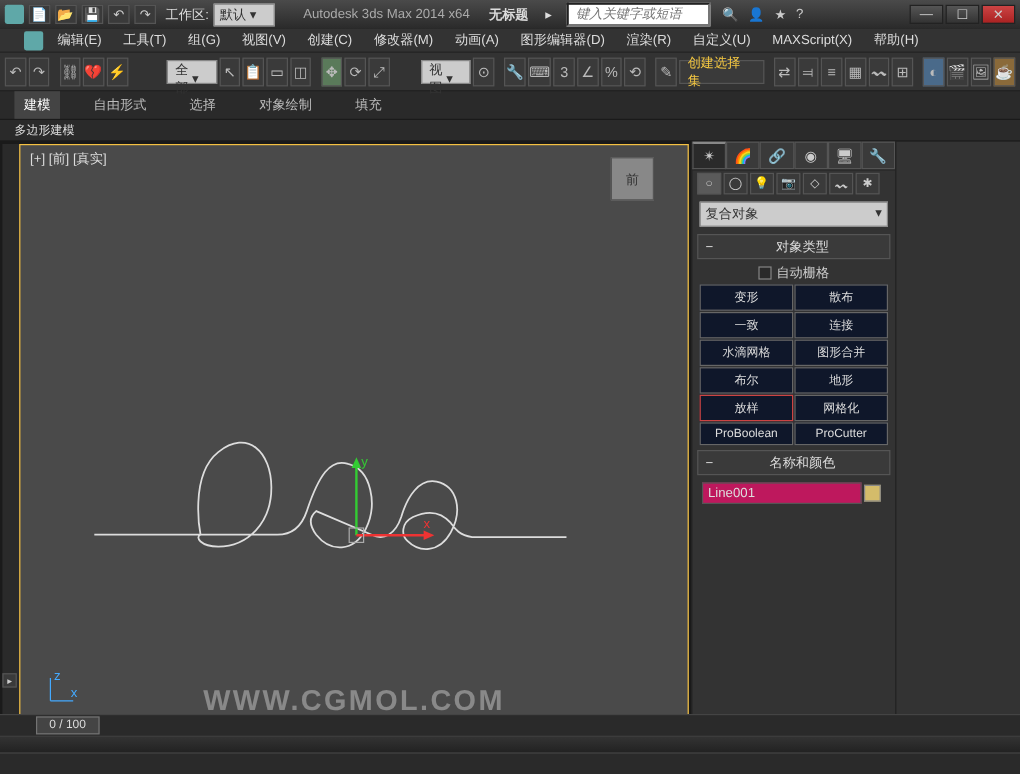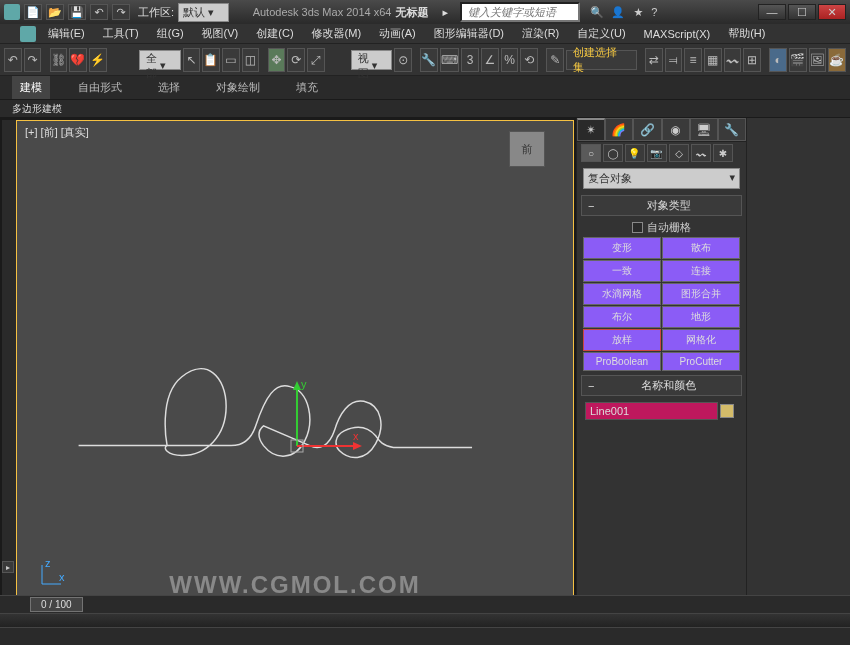--- a/index.html
+++ b/index.html
@@ -5,21 +5,21 @@
     * { margin: 0; padding: 0; box-sizing: border-box; font-family: "Microsoft YaHei", Arial, sans-serif; font-size: 11px; }
     body { background: #1a1a1a; color: #ccc; width: 850px; height: 645px; overflow: hidden; position: relative; }
     
     
     .titlebar { height: 24px; background: linear-gradient(#4a4a4a, #2a2a2a); display: flex; align-items: center; padding: 0 4px; gap: 4px; }
     .app-icon { width: 16px; height: 16px; background: #5fa8a8; border-radius: 2px; }
     .titlebar .tb-btn { width: 18px; height: 16px; background: #3a3a3a; border: 1px solid #555; display: inline-flex; align-items: center; justify-content: center; }
     .workspace-label { color: #ddd; margin-left: 4px; }
     .workspace-dd { background: #ccc; color: #333; padding: 1px 14px 1px 4px; border: 1px solid #888; position: relative; }
     .app-title { color: #aaa; margin-left: 20px; }
-    .title-sub { color: #ddd; font-weight: bold; }
+    .title-sub { color: #ddd; margin-left: 12px; font-weight: bold; }
     .search-box { background: #fff; color: #999; padding: 2px 6px; margin-left: 8px; width: 120px; font-style: italic; }
     .title-spacer { flex: 1; }
     .win-btns { display: flex; gap: 2px; }
     .win-btn { width: 28px; height: 16px; background: linear-gradient(#555,#333); border: 1px solid #222; display: flex; align-items: center; justify-content: center; color: #ccc; }
     .win-btn.close { background: linear-gradient(#c44,#a22); }
     
     
     .menubar { height: 20px; background: #333; display: flex; align-items: center; padding: 0 20px; gap: 6px; border-bottom: 1px solid #222; }
     .menu-item { color: #ddd; padding: 2px 6px; cursor: pointer; white-space: nowrap; font-size: 11px; }
     
@@ -62,21 +62,21 @@
     .cmd-subtab { width: 20px; height: 18px; background: #3a3a3a; border: 1px solid #555; display: flex; align-items: center; justify-content: center; font-size: 10px; }
     .cmd-subtab.active { background: #5a5a5a; }
     .cmd-dd { margin: 4px 6px; background: #ccc; color: #333; padding: 2px 4px; border: 1px solid #888; display: flex; justify-content: space-between; }
     
     .rollout-header { background: #3a3a3a; color: #ddd; text-align: center; padding: 2px; margin: 2px 4px 0 4px; border: 1px solid #555; font-size: 10px; display: flex; align-items: center; }
     .rollout-header .minus { margin-right: 4px; margin-left: 4px; }
     .rollout-body { margin: 0 4px; padding: 2px; }
     .autogrid-row { display: flex; align-items: center; justify-content: center; padding: 2px; gap: 4px; }
     .checkbox { width: 11px; height: 11px; border: 1px solid #888; background: #2a2a2a; }
     .obj-grid { display: grid; grid-template-columns: 1fr 1fr; gap: 1px; }
-    .obj-btn { background: #8b5cf6; color: #ddd; text-align: center; padding: 3px 2px; border: 1px solid #666; font-size: 10px; }
+    .obj-btn { background: #0f172a; color: #ddd; text-align: center; padding: 3px 2px; border: 1px solid #666; font-size: 10px; }
     .obj-btn.highlighted { border: 1px solid #c44; }
     .name-input { background: #be185d; color: #ddd; border: 1px solid #555; padding: 2px 4px; width: calc(100% - 20px); margin: 2px 0; }
     .color-swatch { width: 14px; height: 14px; background: #d4bc6a; border: 1px solid #888; display: inline-block; vertical-align: middle; }
     .name-row { display: flex; gap: 2px; padding: 2px; align-items: center; }
     
     .right-strip { width: 104px; background: #333; border-left: 1px solid #222; }
     
     
     .bottom { position: absolute; bottom: 0; left: 0; right: 0; }
     .timeline { height: 18px; background: #2a2a2a; display: flex; align-items: center; border-top: 1px solid #444; }

